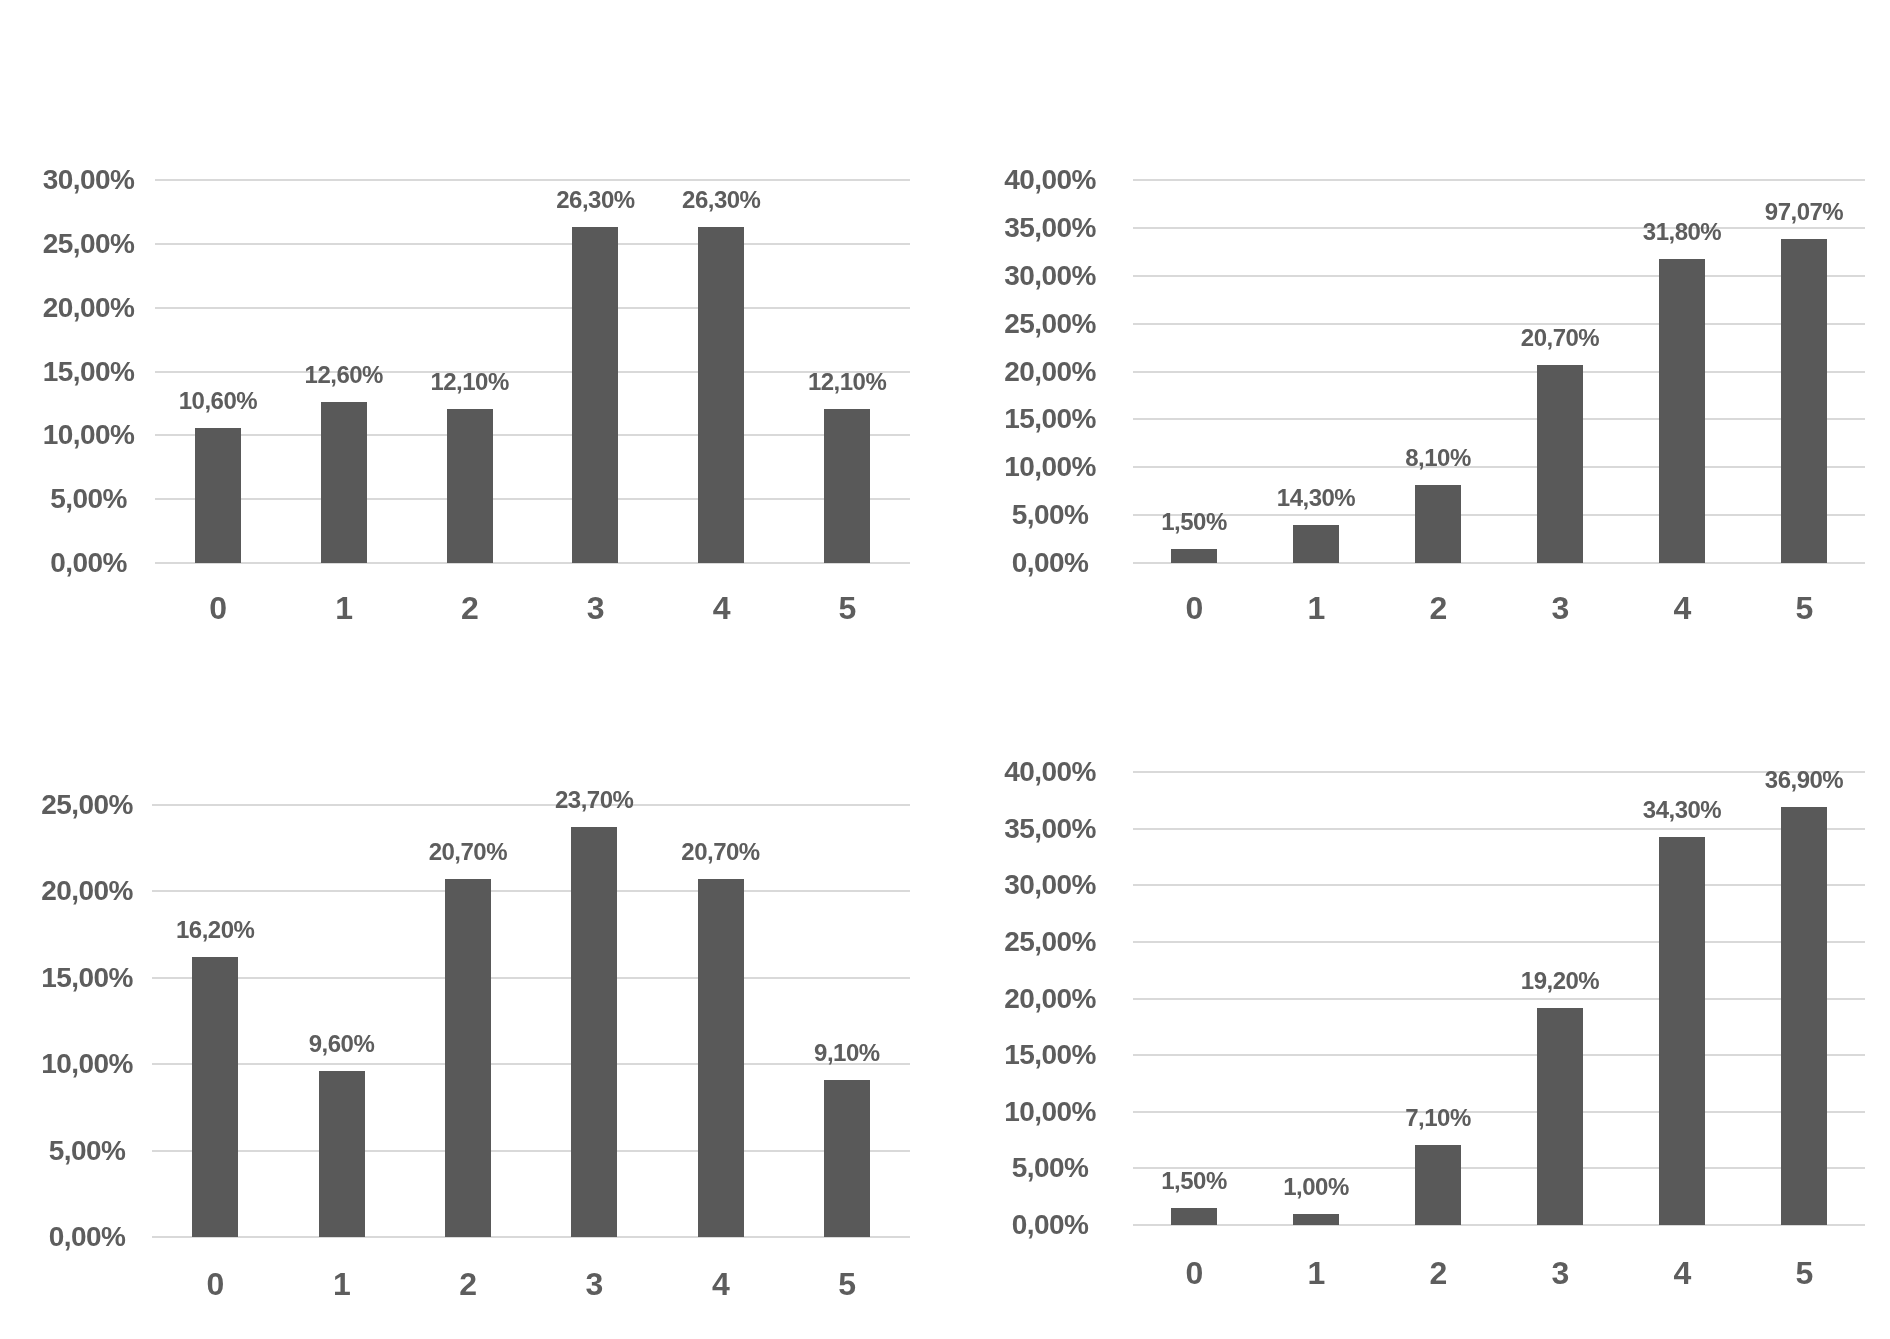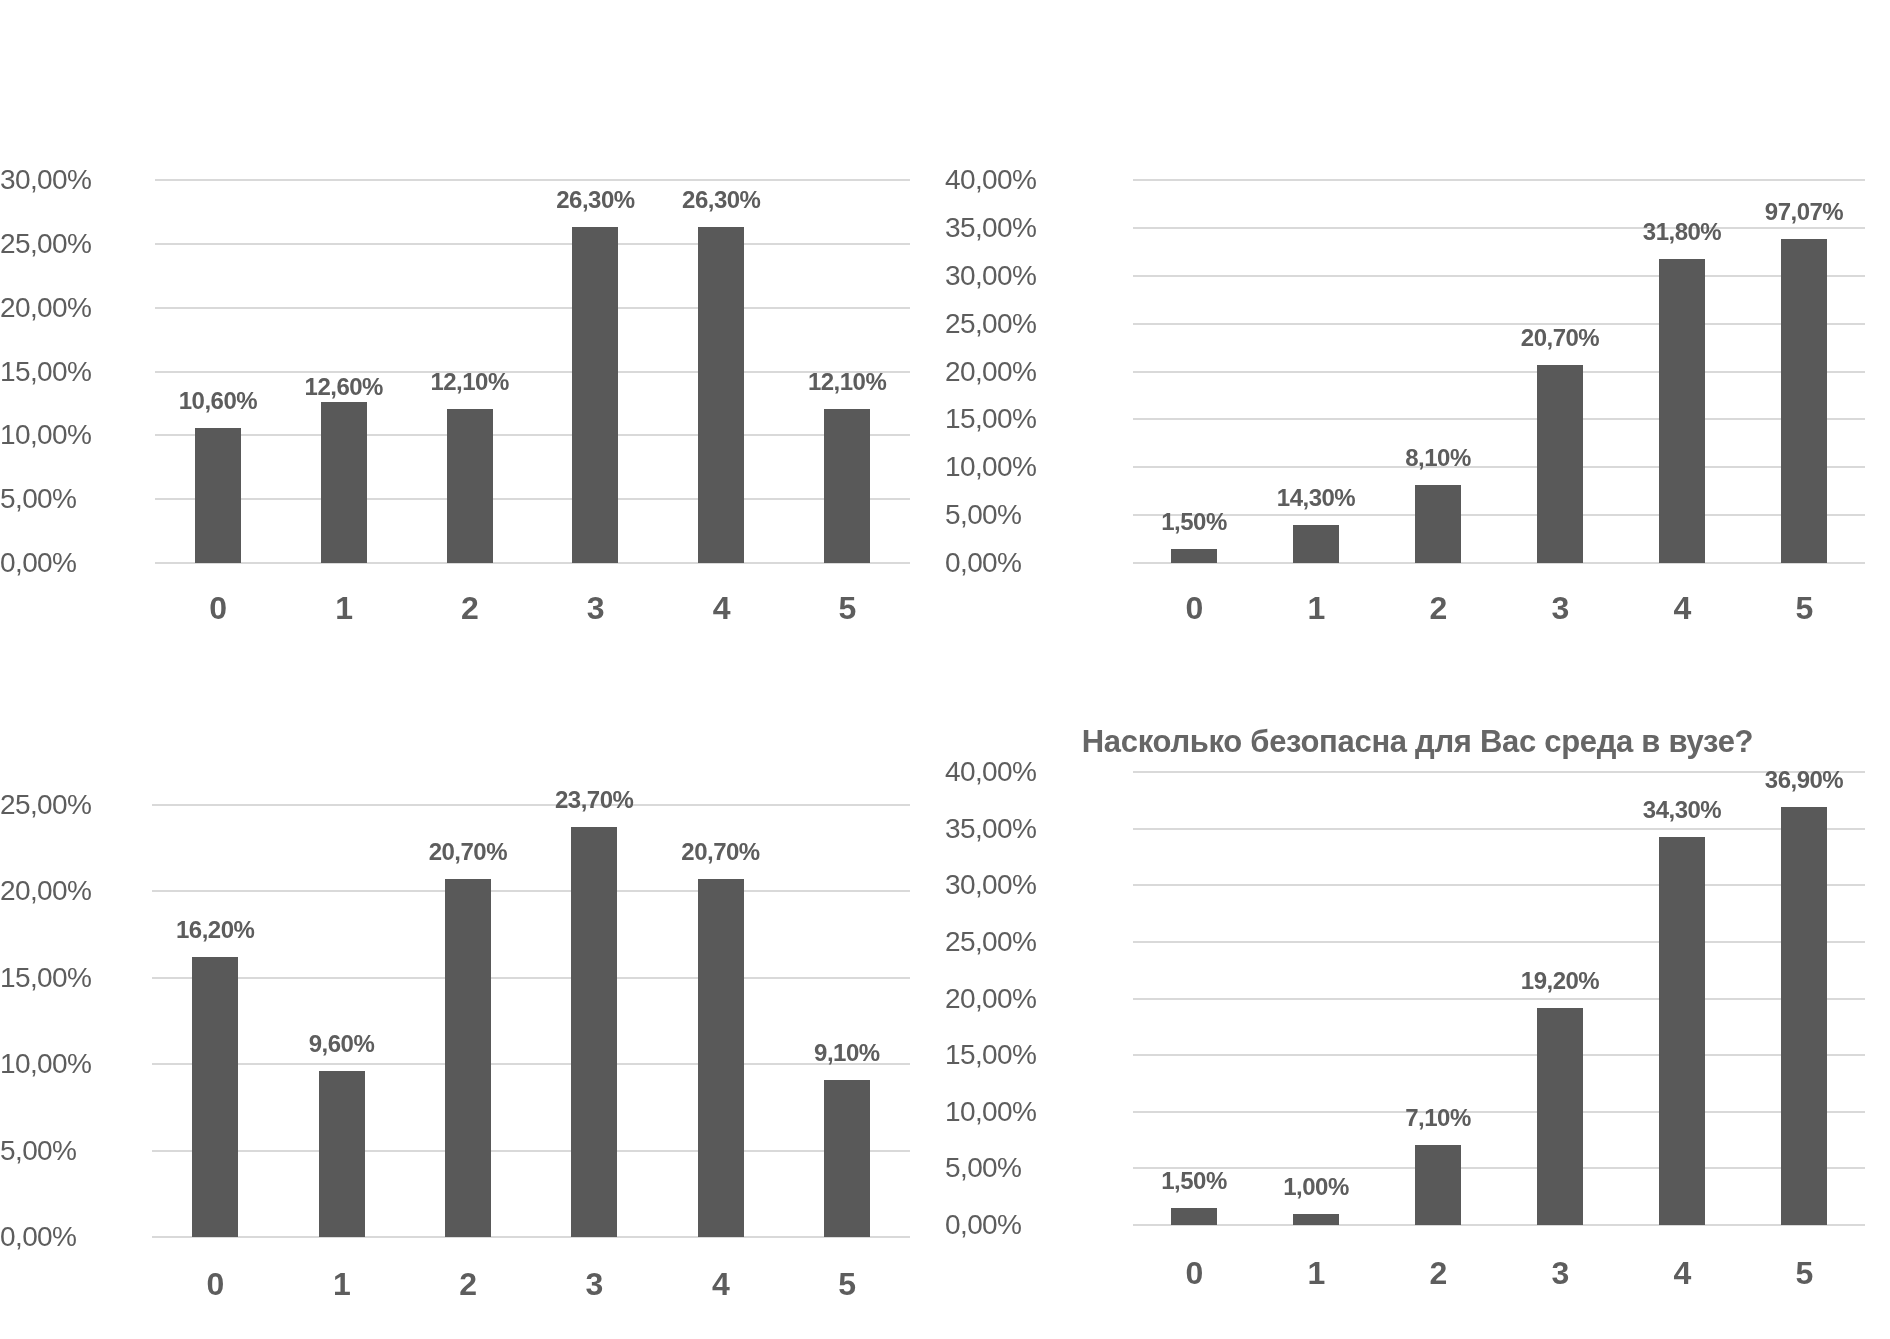--- a/index.html
+++ b/index.html
@@ -34,26 +34,27 @@
     letter-spacing: -0.3px;
     color: var(--title-text, #666666);
   }
   .gridline {
     position: absolute;
     height: 2px;
     background: var(--gridline, #d9d9d9);
   }
   .ytick {
     position: absolute;
-    text-align: left;
+    text-align: center;
     font-size: 28px;
-    font-weight: 400;
+    font-weight: 700;
     line-height: 40px;
     letter-spacing: -0.6px;
     color: var(--axis-text, #5d5d5d);
+    padding-left: 19px;
   }
   .xtick {
     position: absolute;
     text-align: center;
     font-size: 32px;
     font-weight: 700;
     line-height: 36px;
     letter-spacing: -0.6px;
     color: var(--axis-text, #5d5d5d);
   }
@@ -88,21 +89,21 @@
       <div class="gridline" style="left: 155px; top: 306.667px; width: 755px;"></div>
       <div class="ytick" style="left: 0px; top: 287.667px; width: 139px;">20,00%</div>
       <div class="gridline" style="left: 155px; top: 242.833px; width: 755px;"></div>
       <div class="ytick" style="left: 0px; top: 223.833px; width: 139px;">25,00%</div>
       <div class="gridline" style="left: 155px; top: 179px; width: 755px;"></div>
       <div class="ytick" style="left: 0px; top: 160px; width: 139px;">30,00%</div>
       <div class="bar" style="left: 194.917px; top: 427.673px; width: 46px; height: 135.327px;"></div>
       <div class="dlabel" style="left: 147.917px; top: 385.673px; width: 140px;">10,60%</div>
       <div class="xtick" style="left: 157.917px; top: 590px; width: 120px;">0</div>
       <div class="bar" style="left: 320.75px; top: 402.14px; width: 46px; height: 160.86px;"></div>
-      <div class="dlabel" style="left: 273.75px; top: 360.14px; width: 140px; margin-top: 12px;">12,60%</div>
+      <div class="dlabel" style="left: 273.75px; top: 360.14px; width: 140px;">12,60%</div>
       <div class="xtick" style="left: 283.75px; top: 590px; width: 120px;">1</div>
       <div class="bar" style="left: 446.583px; top: 408.523px; width: 46px; height: 154.477px;"></div>
       <div class="dlabel" style="left: 399.583px; top: 366.523px; width: 140px;">12,10%</div>
       <div class="xtick" style="left: 409.583px; top: 590px; width: 120px;">2</div>
       <div class="bar" style="left: 572.417px; top: 227.237px; width: 46px; height: 335.763px;"></div>
       <div class="dlabel" style="left: 525.417px; top: 185.237px; width: 140px;">26,30%</div>
       <div class="xtick" style="left: 535.417px; top: 590px; width: 120px;">3</div>
       <div class="bar" style="left: 698.25px; top: 227.237px; width: 46px; height: 335.763px;"></div>
       <div class="dlabel" style="left: 651.25px; top: 185.237px; width: 140px;">26,30%</div>
       <div class="xtick" style="left: 661.25px; top: 590px; width: 120px;">4</div>
@@ -177,21 +178,20 @@
       <div class="xtick" style="left: 534.167px; top: 598px; width: 120px;">3</div>
       <div class="bar" style="left: 697.5px; top: 211.304px; width: 46px; height: 357.696px;"></div>
       <div class="dlabel" style="left: 650.5px; top: 169.304px; width: 140px;">20,70%</div>
       <div class="xtick" style="left: 660.5px; top: 598px; width: 120px;">4</div>
       <div class="bar" style="left: 823.833px; top: 411.752px; width: 46px; height: 157.248px;"></div>
       <div class="dlabel" style="left: 776.833px; top: 369.752px; width: 140px;">9,10%</div>
       <div class="xtick" style="left: 786.833px; top: 598px; width: 120px;">5</div>
     </section>
 
   <section class="cell" style="left:945px; top:668px;">
-    <h2 class="chart-title" style="top:52px; max-width:780px;">Насколько безопасна для Вас среда в вузе?</h2>
   <div class="gridline" style="left: 188px; top: 556px; width: 732px;"></div>
       <div class="ytick" style="left: 0px; top: 537px; width: 172px;">0,00%</div>
       <div class="gridline" style="left: 188px; top: 499.375px; width: 732px;"></div>
       <div class="ytick" style="left: 0px; top: 480.375px; width: 172px;">5,00%</div>
       <div class="gridline" style="left: 188px; top: 442.75px; width: 732px;"></div>
       <div class="ytick" style="left: 0px; top: 423.75px; width: 172px;">10,00%</div>
       <div class="gridline" style="left: 188px; top: 386.125px; width: 732px;"></div>
       <div class="ytick" style="left: 0px; top: 367.125px; width: 172px;">15,00%</div>
       <div class="gridline" style="left: 188px; top: 329.5px; width: 732px;"></div>
       <div class="ytick" style="left: 0px; top: 310.5px; width: 172px;">20,00%</div>

